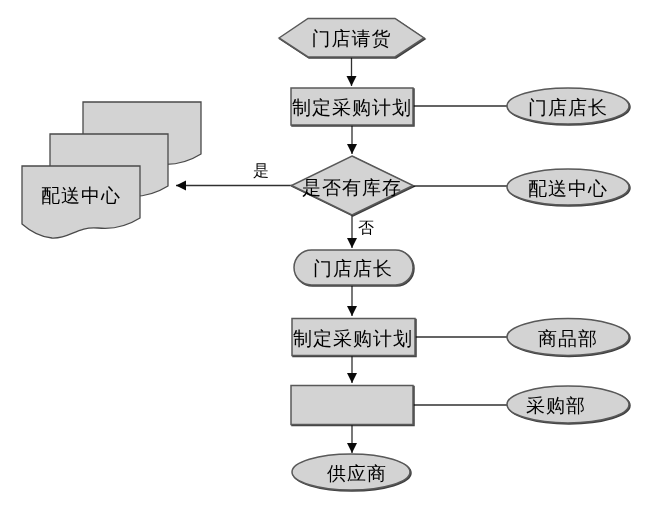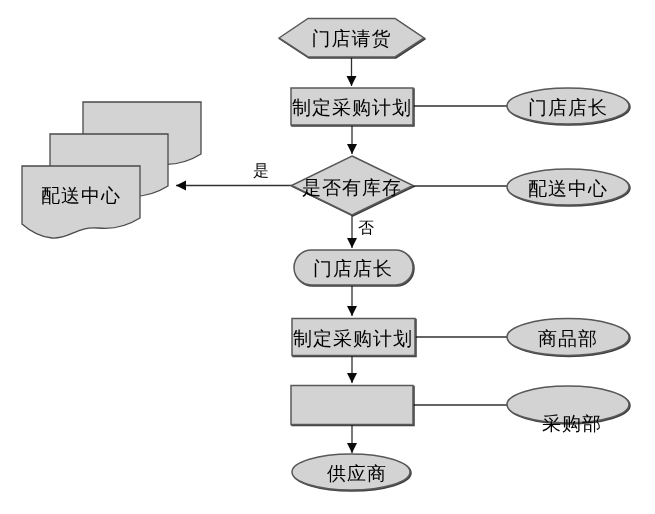--- a/index.html
+++ b/index.html
@@ -94,19 +94,19 @@
 
   <div class="lbl" style="left:351.5px; top:38px;">门店请货</div>
   <div class="lbl" style="left:352px;   top:107px;">制定采购计划</div>
   <div class="lbl" style="left:568px;   top:107px;font-family:Liberation Serif, serif;">门店店长</div>
   <div class="lbl" style="left:352px;   top:187px;">是否有库存</div>
   <div class="lbl" style="left:568px;   top:188px;">配送中心</div>
   <div class="lbl" style="left:81px;    top:195px;">配送中心</div>
   <div class="lbl" style="left:353px;   top:268px;">门店店长</div>
   <div class="lbl" style="left:353px;   top:338px;">制定采购计划</div>
   <div class="lbl" style="left:568px;   top:338px;">商品部</div>
-  <div class="lbl" style="left:572px;   top:405px;margin-top:18px;">采购部</div>
+  <div class="lbl" style="left:556px;   top:405px;">采购部</div>
   <div class="lbl" style="left:351px;   top:473px;margin-left:6px;">供应商</div>
 
   <div class="edge-lbl" style="left:261px; top:171px;">是</div>
   <div class="edge-lbl" style="left:366px; top:228px;">否</div>
 
 </div>
 
 </body></html>

